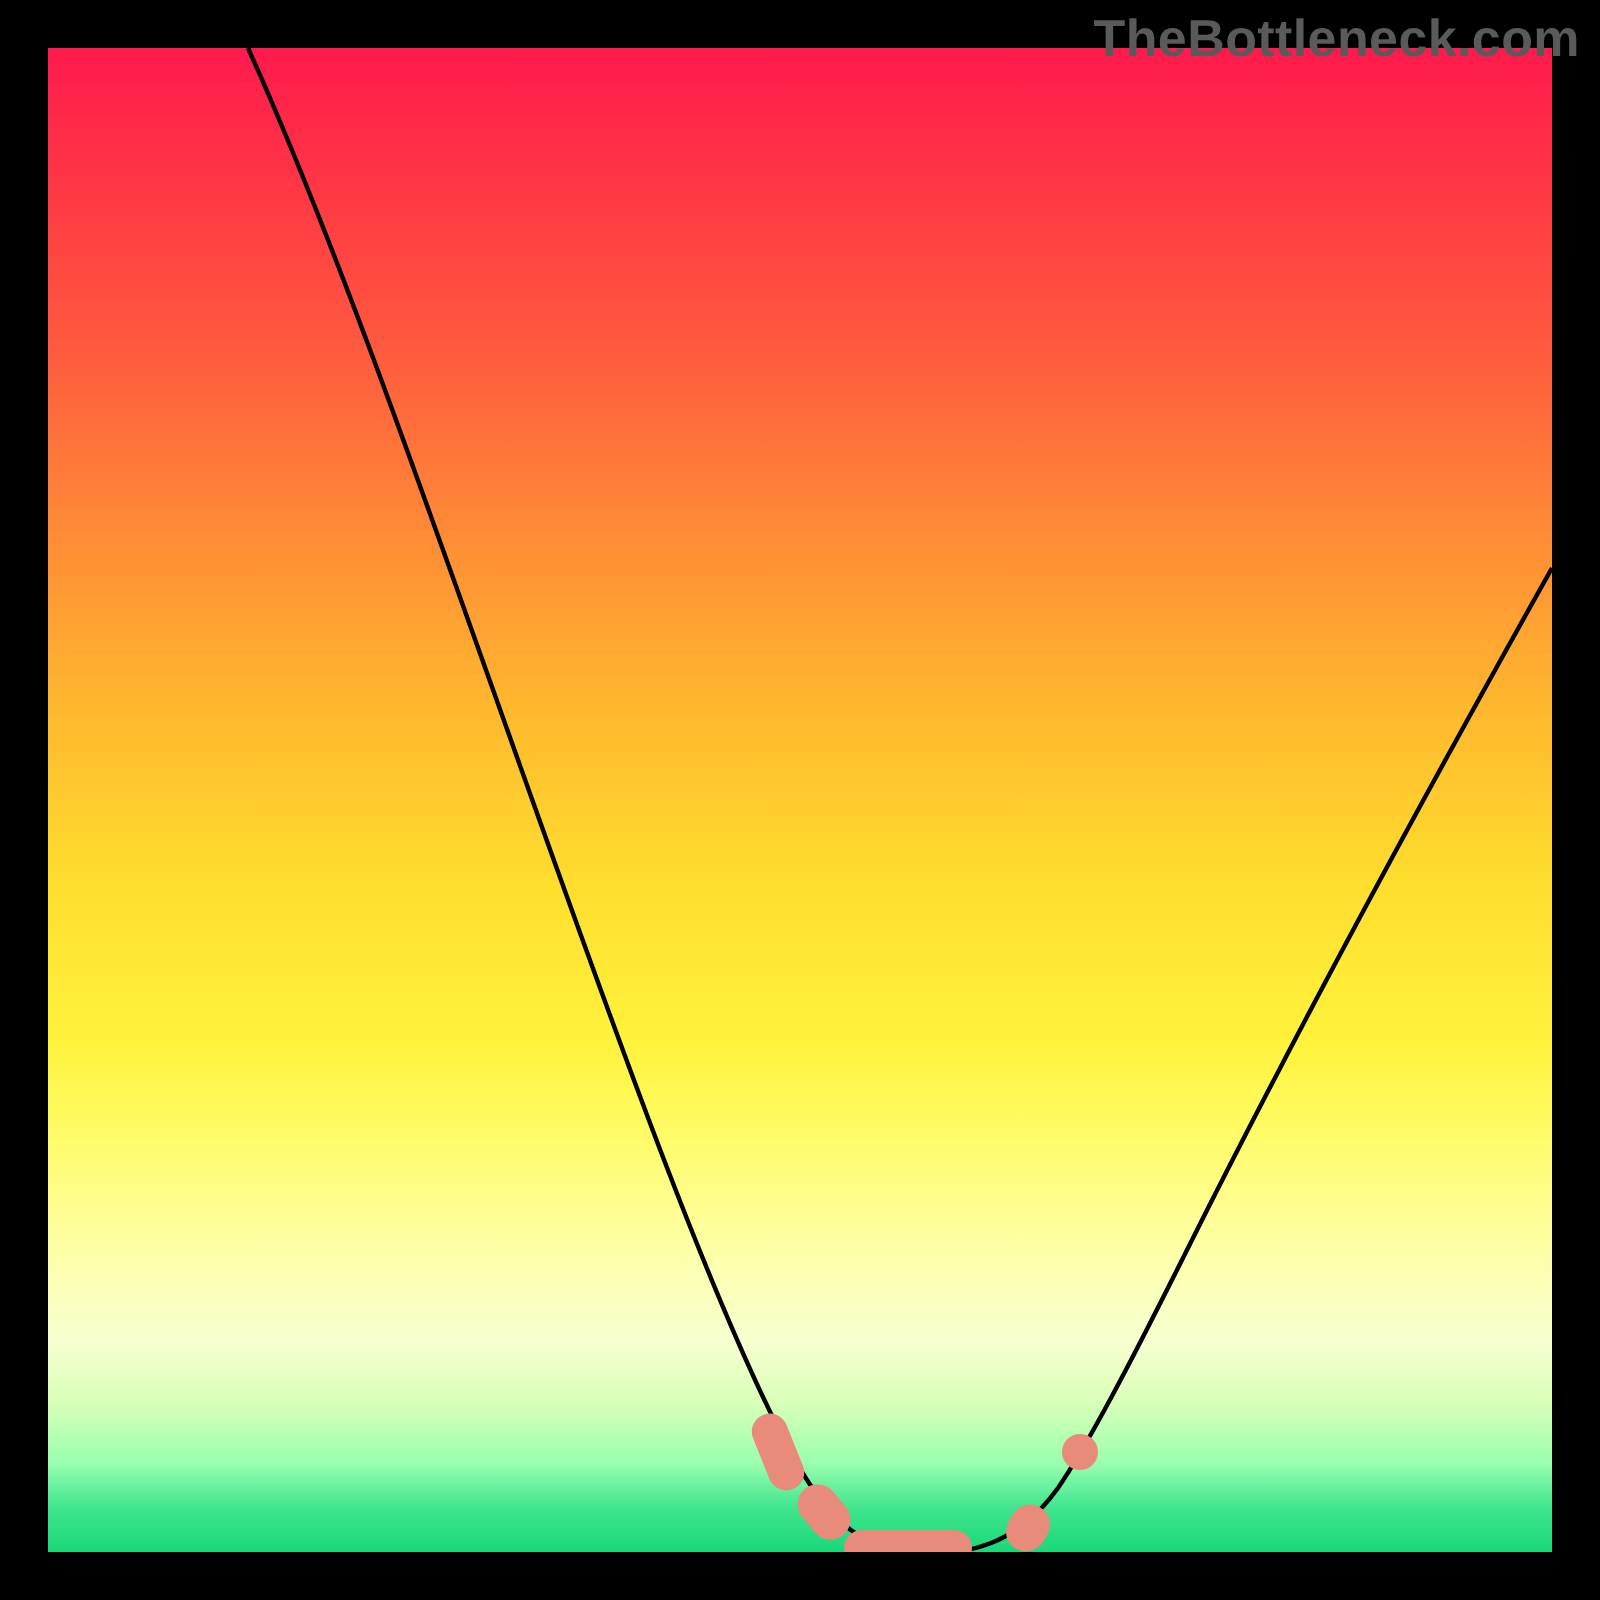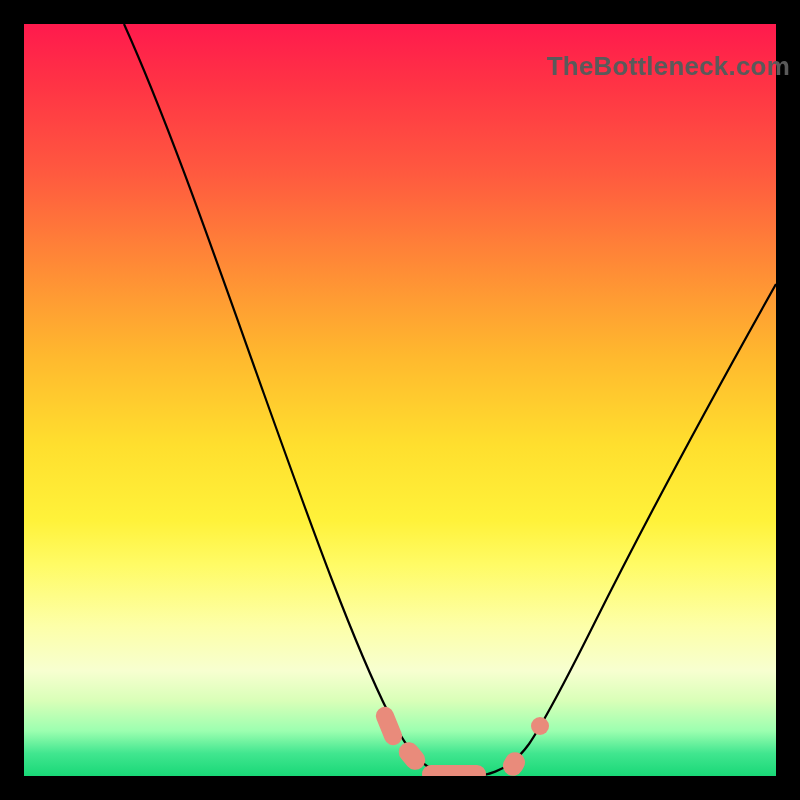--- a/index.html
+++ b/index.html
@@ -44,21 +44,20 @@
   }
   .watermark {
     position: absolute;
     top: 4px;
     right: 10px;
     font-family: Arial, Helvetica, sans-serif;
     font-weight: 600;
     font-size: 26px;
     color: #5a5a5a;
     letter-spacing: 0.2px;
-    margin-top: 47px;
   }
   svg.curves {
     position: absolute;
     left: 0;
     top: 0;
     width: 752px;
     height: 752px;
   }
 </style>
 </head>

